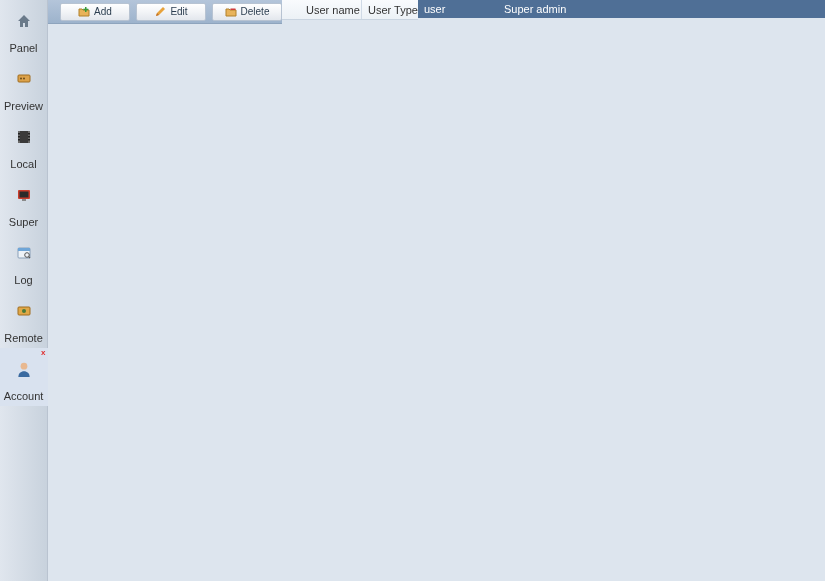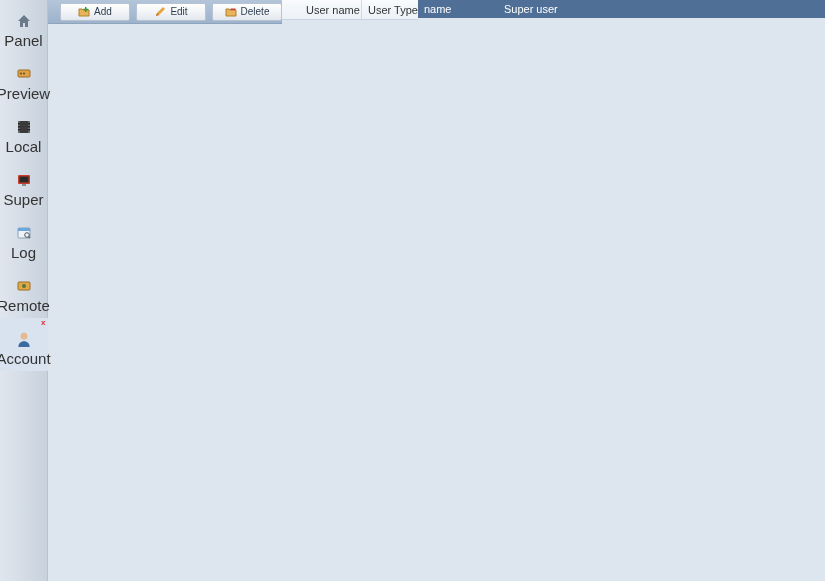--- a/index.html
+++ b/index.html
@@ -44,23 +44,23 @@
 }
 .sidebar-item .icon {
   width: 18px;
   height: 18px;
   margin-top: 8px;
   display: flex;
   align-items: center;
   justify-content: center;
 }
 .sidebar-item .label {
-  font-size: 15px;
+  font-size: 11px;
   color: #333;
-  margin-top: 2px;
+  margin-top: 12px;
 }
 .main {
   flex: 1;
   display: flex;
   flex-direction: row;
 }
 .toolbar {
   height: 24px;
   background: linear-gradient(to bottom, #b4c5da, #9db3cc);
   border-bottom: 1px solid #8ea4bd;
@@ -239,17 +239,17 @@
     </div>
   </div>
 
   <div class="table-header">
     <div class="th col-user">User name</div>
     <div class="th col-type">User Type</div>
   </div>
 
   <div class="table-body">
     <div class="row selected">
-      <div class="td col-user">name</div>
-      <div class="td col-type">Super user</div>
+      <div class="td col-user">user</div>
+      <div class="td col-type">Super admin</div>
     </div>
   </div>
 </div>
 
 </body></html>

